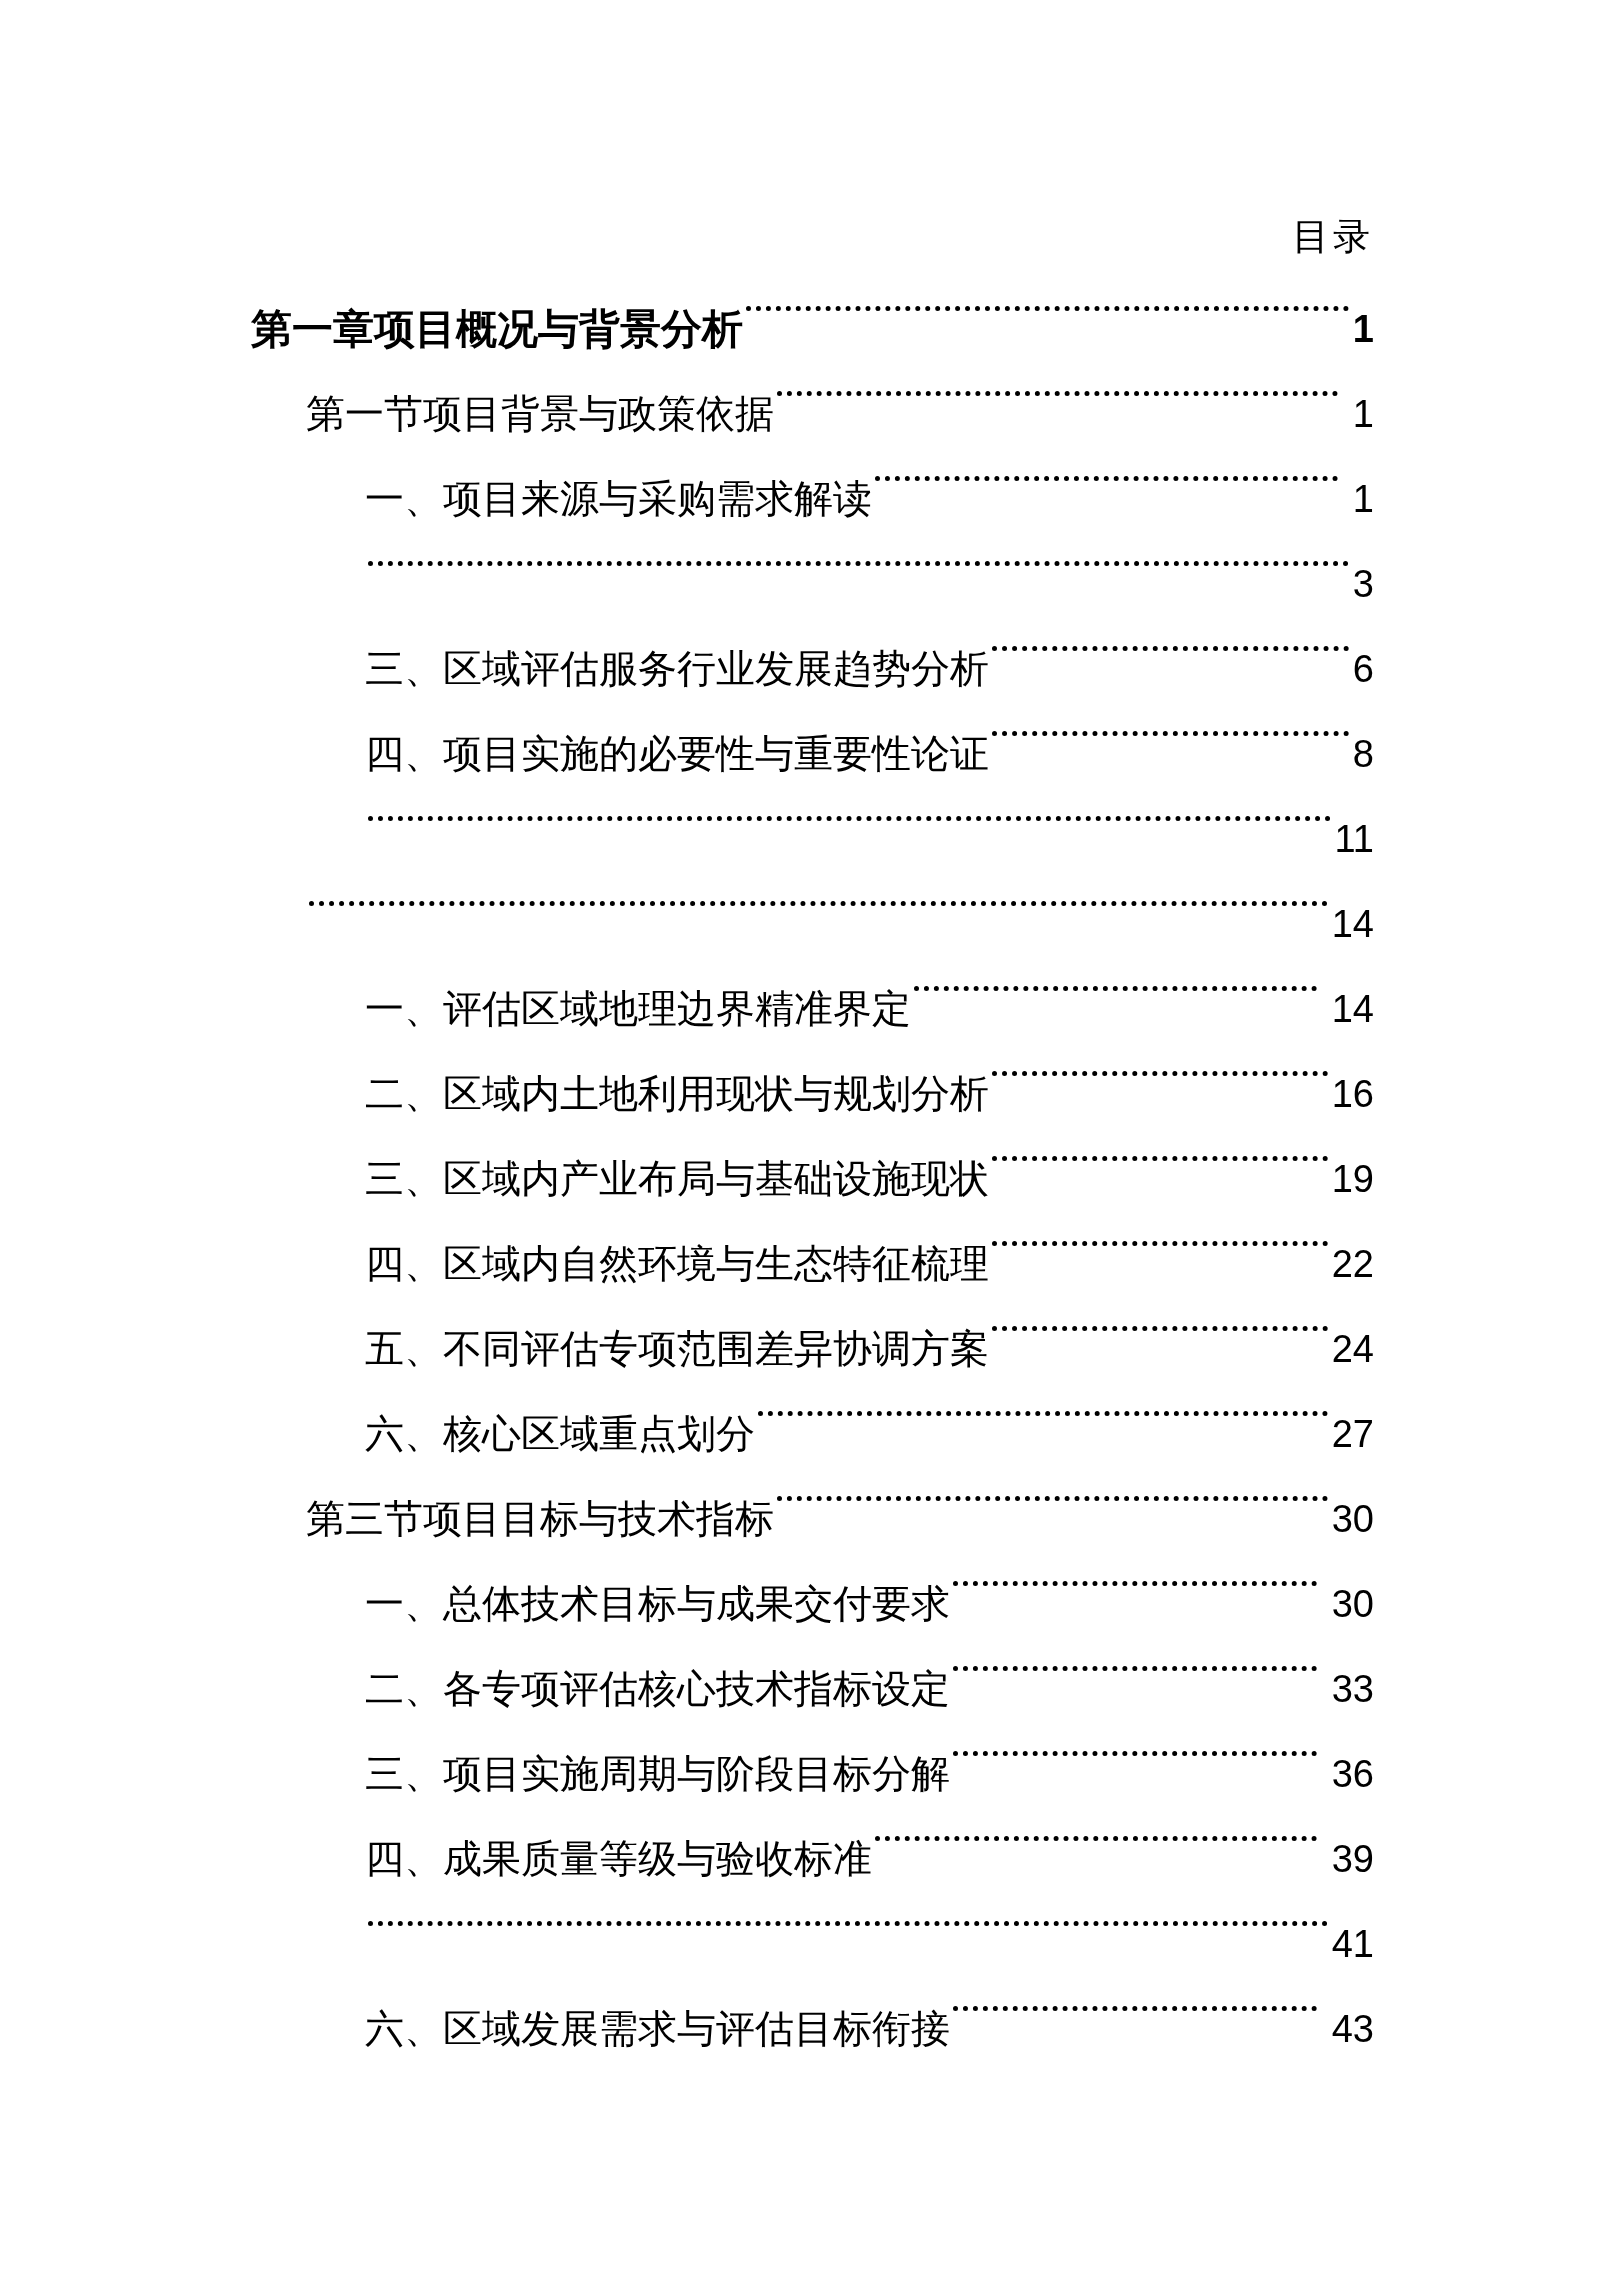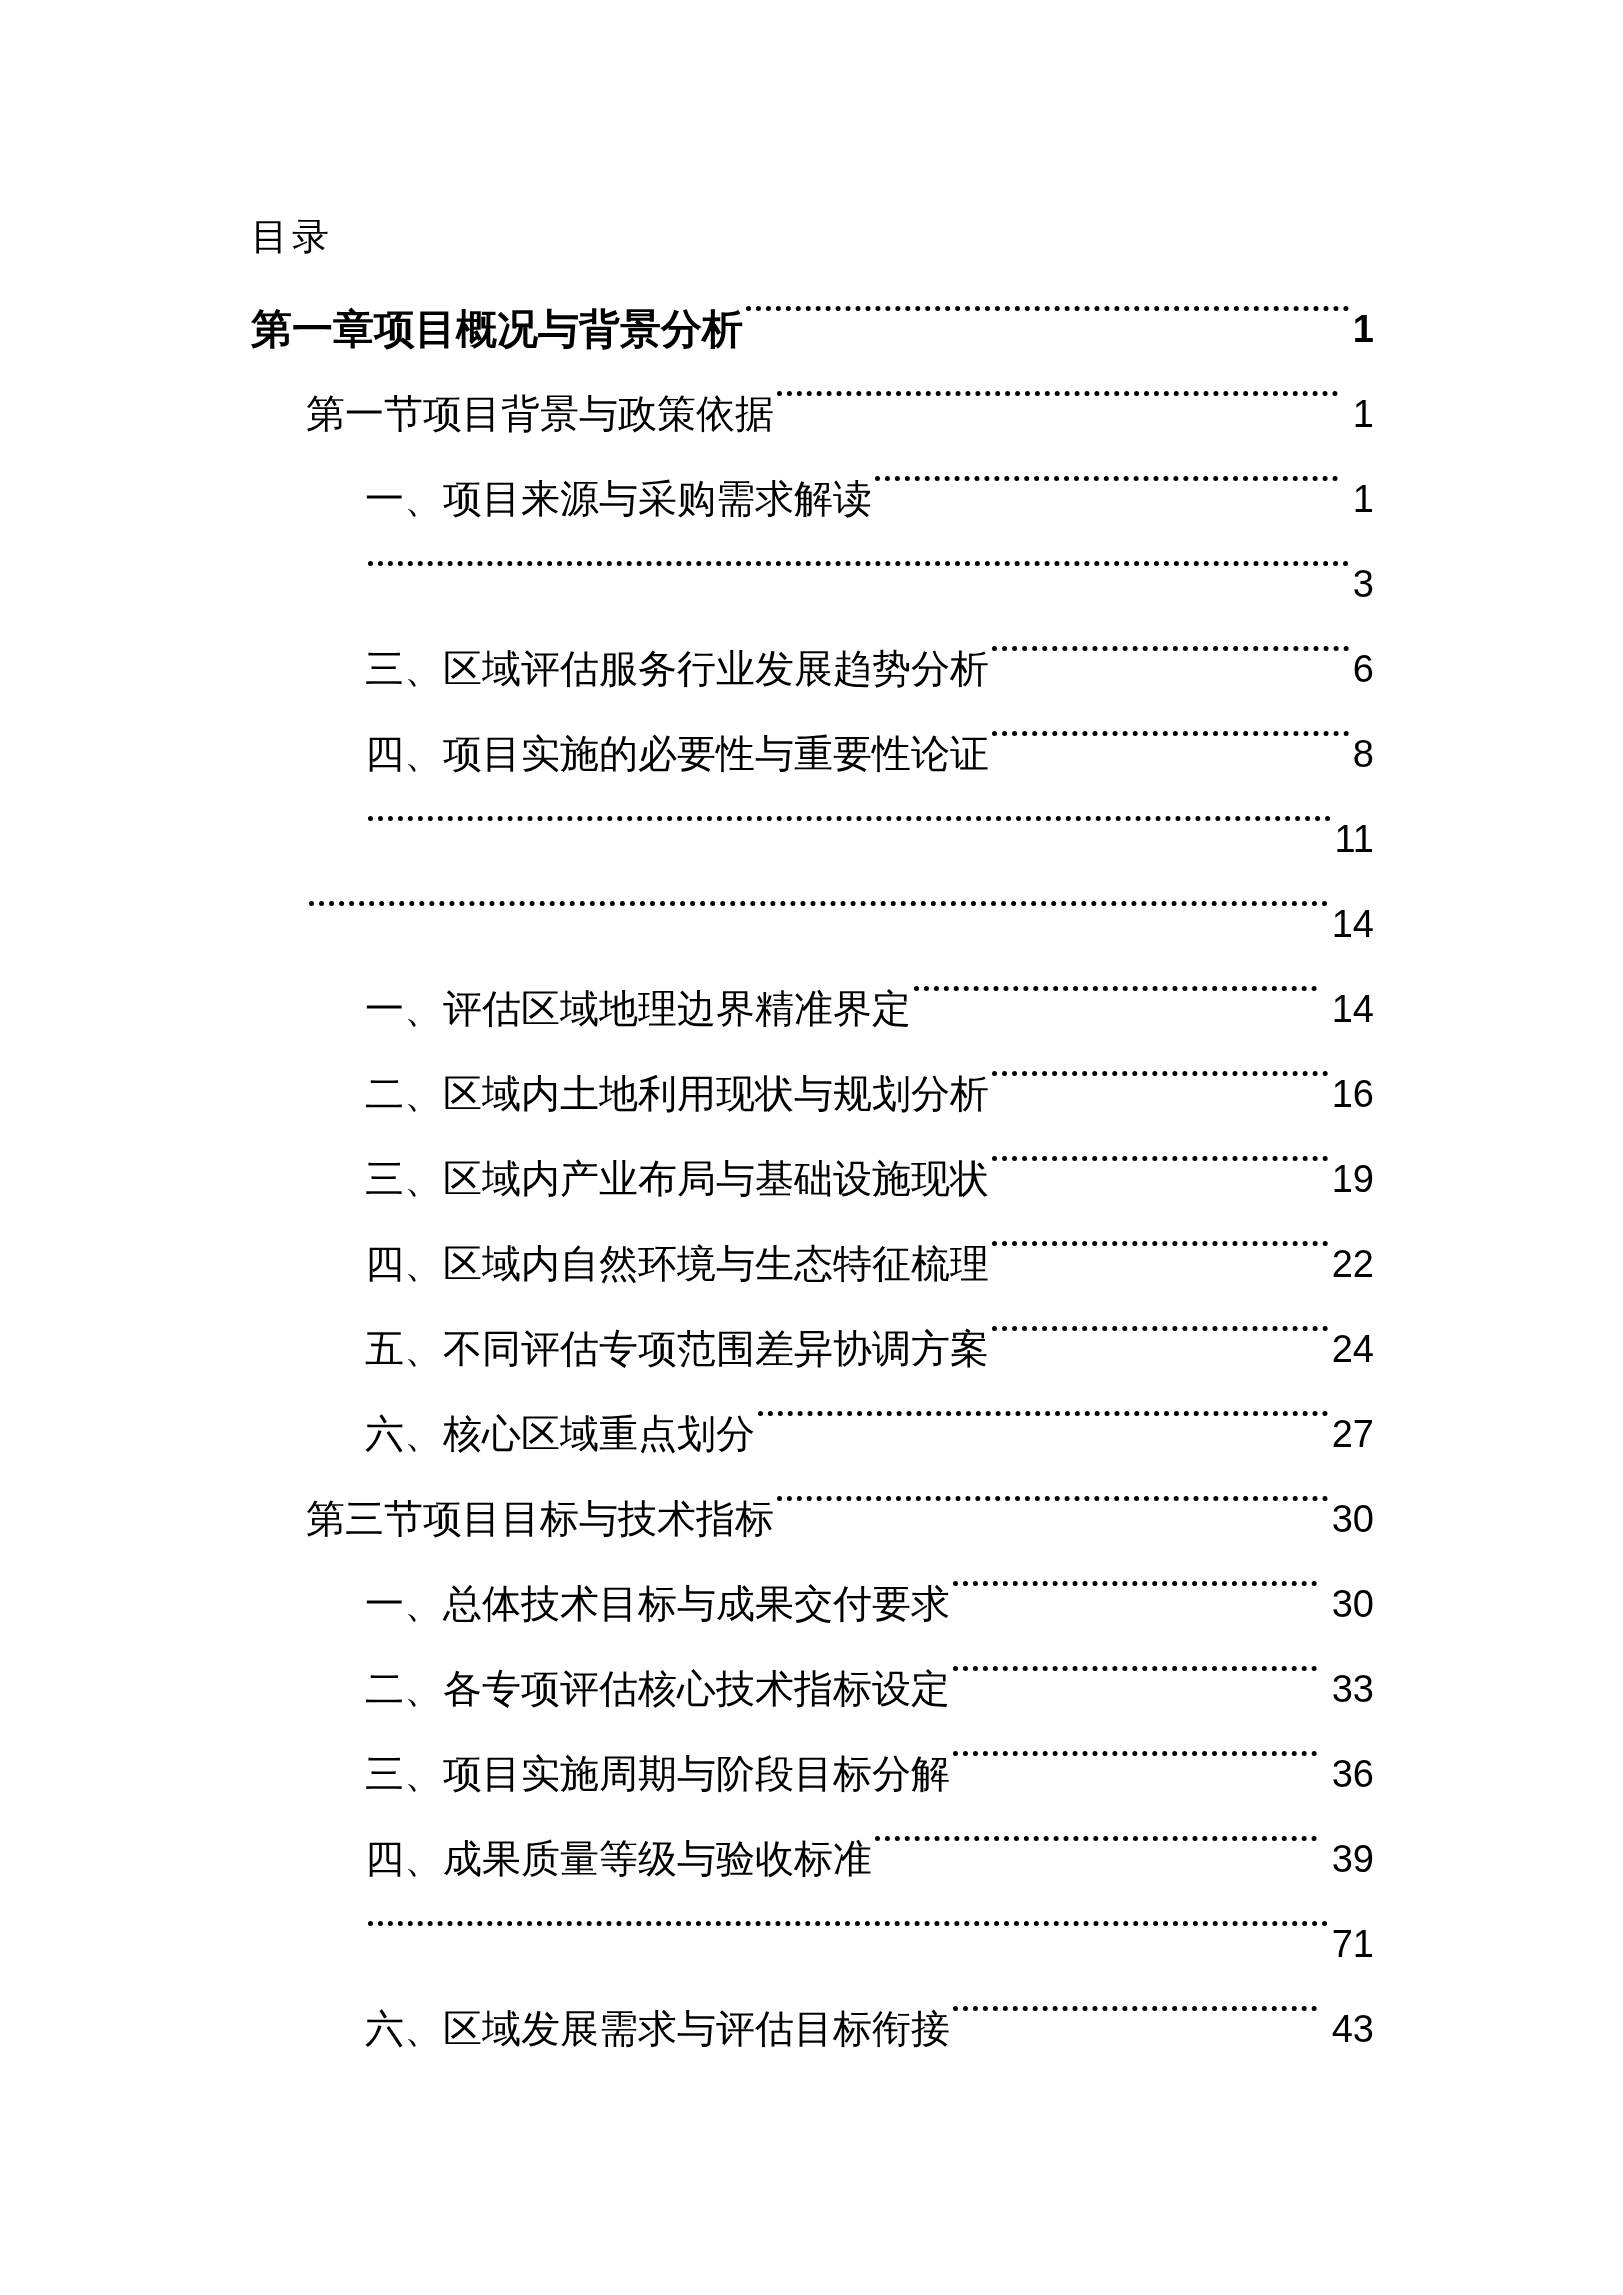--- a/index.html
+++ b/index.html
@@ -14,21 +14,21 @@
     overflow: hidden;
   }
   .page {
     position: relative;
     width: 1623px;
     height: 2295px;
     padding: 216px 249px 0 251px;
     background: #ffffff;
   }
   .doc-title {
-    text-align: left;
+    text-align: right;
     font-size: 37px;
     line-height: 41px;
     font-weight: 400;
     letter-spacing: 3.9px;
   }
   .toc {
     margin-top: 49px;
   }
   .toc-row {
     display: flex;
@@ -153,21 +153,21 @@
     <span class="toc-leader"></span>
     <span class="toc-page"> 36</span>
   </div>
       <div class="toc-row lvl-3">
     <span class="toc-entry-text">四、成果质量等级与验收标准</span>
     <span class="toc-leader"></span>
     <span class="toc-page"> 39</span>
   </div>
       <div class="toc-row lvl-3">
     <span class="toc-leader"></span>
-    <span class="toc-page">71</span>
+    <span class="toc-page">41</span>
   </div>
       <div class="toc-row lvl-3">
     <span class="toc-entry-text">六、区域发展需求与评估目标衔接</span>
     <span class="toc-leader"></span>
     <span class="toc-page"> 43</span>
   </div>
     </div>
 </div>
 
 

